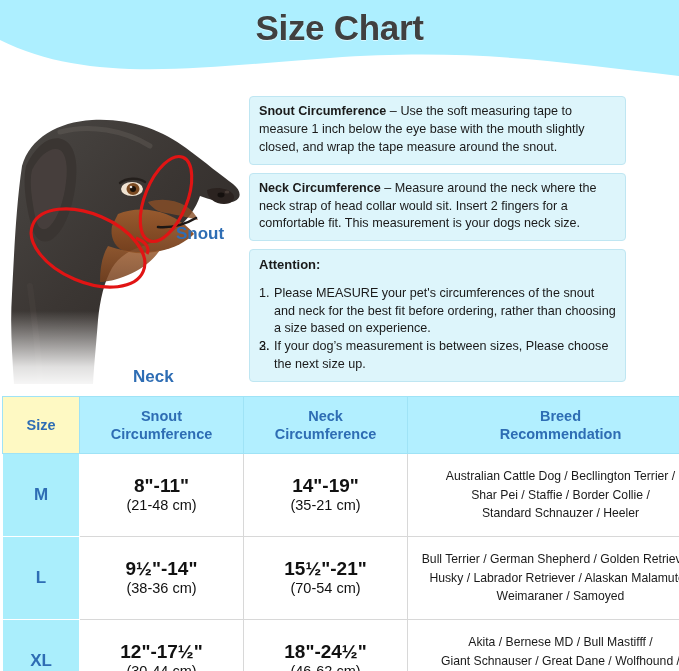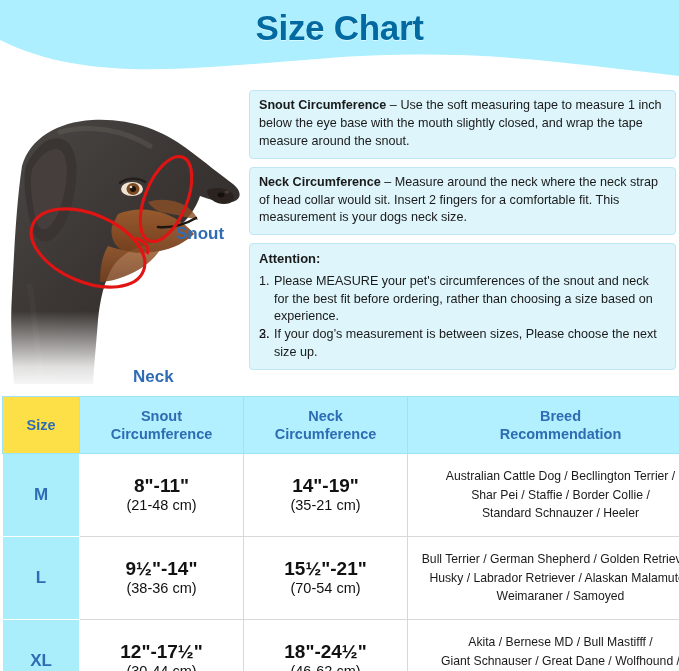--- a/index.html
+++ b/index.html
@@ -30,21 +30,21 @@
     overflow: hidden;
   }
   .banner svg { display: block; }
   .banner-title {
     position: absolute;
     left: 0; top: 8px;
     width: 679px;
     text-align: center;
     font-size: 35px;
     font-weight: bold;
-    color: #0369a1;
+    color: #404040;
     letter-spacing: -0.3px;
     text-shadow: 0 1px 0 rgba(255,255,255,0.55);
   }
 
   
   .dog-area {
     position: absolute;
     left: 0; top: 96px;
     width: 248px;
     height: 295px;
@@ -56,40 +56,40 @@
     font-weight: bold;
     color: #2e6db4;
   }
   .label-snout { left: 176px; top: 128px; }
   .label-neck  { left: 133px; top: 271px; }
 
   
   .info-col {
     position: absolute;
     left: 249px;
-    top: 90px;
-    width: 427px;
+    top: 96px;
+    width: 377px;
   }
   .info-box {
     background: #ddf5fb;
     border: 1px solid #bfe6f2;
     border-radius: 4px;
     padding: 6px 9px 7px 9px;
     margin-bottom: 8px;
     color: #1a1a1a;
     font-size: 12.6px;
     line-height: 1.42;
   }
   .info-box .lead {
     font-weight: bold;
   }
   .attn-title {
     font-weight: bold;
     font-size: 13px;
-    margin-bottom: 4px;
+    margin-bottom: 10px;
   }
   .attn-list {
     margin: 0;
     padding: 0;
     list-style: none;
   }
   .attn-list li {
     position: relative;
     padding-left: 15px;
     margin-bottom: 0px;
@@ -118,21 +118,21 @@
     background: #b2efff;
     color: #2e6db4;
     font-weight: bold;
     font-size: 14.5px;
     line-height: 1.25;
     height: 52px;
     border-color: #9fe3f6;
     padding: 2px 4px;
   }
   .size-table thead th.col-size {
-    background: #fde047;
+    background: #fef9c3;
   }
   .col-size    { width: 68px; }
   .col-snout   { width: 155px; }
   .col-neck    { width: 155px; }
   .col-breed   { width: 297px; }
 
   .size-table tbody td {
     background: #ffffff;
     height: 76px;
     padding: 3px 6px;

